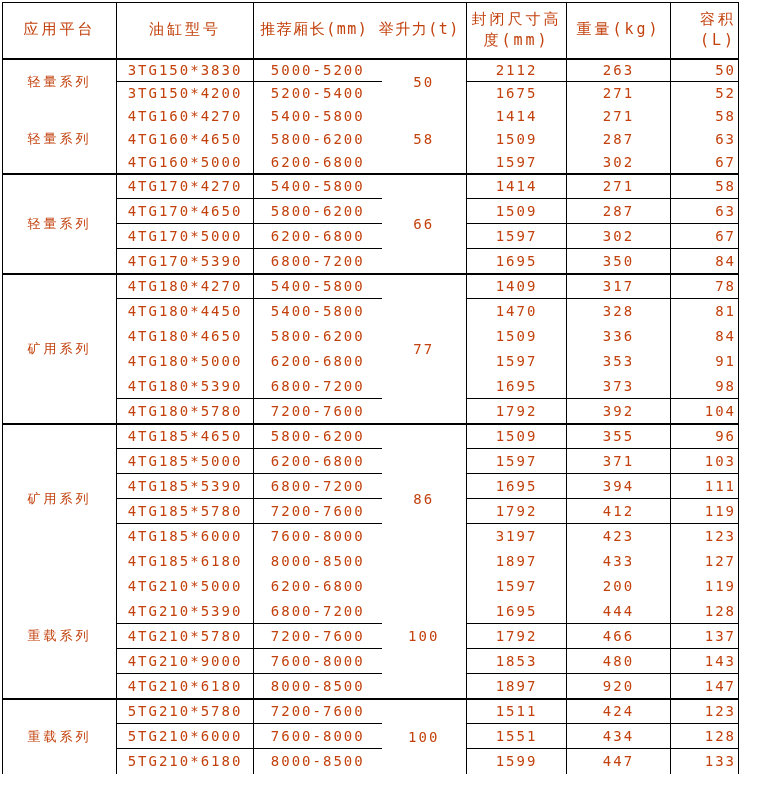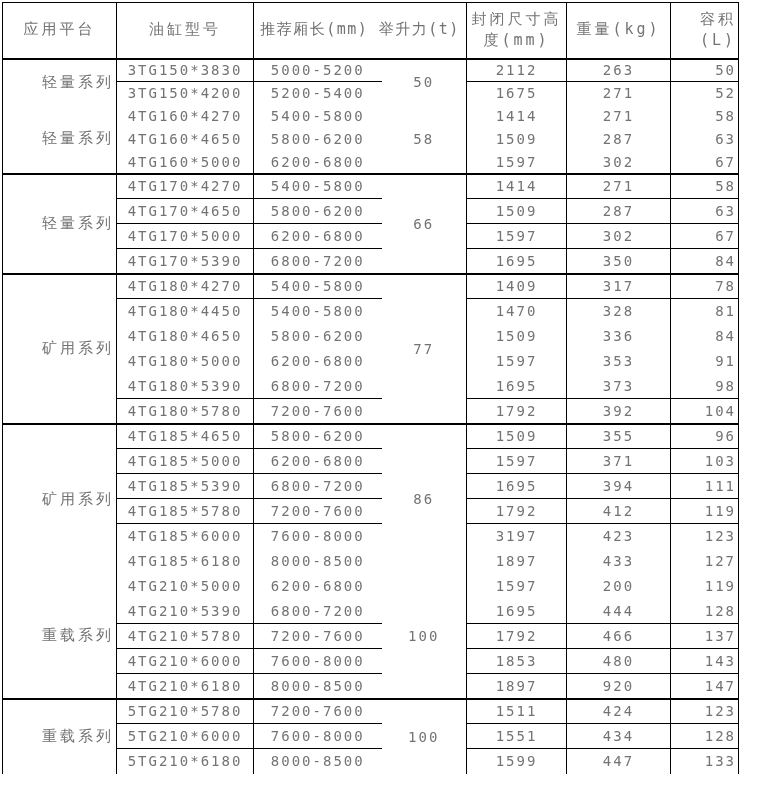--- a/index.html
+++ b/index.html
@@ -10,21 +10,21 @@
   }
   .table-wrap {
     position: absolute;
     top: 2px; left: 2px;
   }
   table {
     border-collapse: collapse;
     table-layout: fixed;
     width: 736px;
     border-top: 1px solid #000;
-    color: #737373;
+    color: #c2410c;
   }
   th, td {
     padding: 0 2px;
     text-align: center;
     vertical-align: middle;
     overflow: hidden;
   }
   thead tr { height: 56px; }
   tr.h23 { height: 23px; }
   tr.h25 { height: 25px; }
@@ -37,23 +37,22 @@
     border-bottom: 2px solid #000;
   }
   th.nowrap { letter-spacing: 1.5px; white-space: nowrap; }
   .mono {
     font-family: "DejaVu Sans Mono", monospace;
     font-size: 14px;
     letter-spacing: 2px;
   }
   .series {
     font-family: "DejaVu Sans Mono", "DejaVu Sans", monospace;
-    font-size: 15px;
+    font-size: 13px;
     letter-spacing: 3px;
-    text-align: right;
   }
   .bl { border-left: 1px solid #000; }
   .br { border-right: 1px solid #000; text-align: right; }
   .ln { border-bottom: 1px solid #000; }
   .secend { border-bottom: 2px solid #000; }
 </style>
 </head>
 <body>
 
 <div class="table-wrap">
@@ -252,21 +251,21 @@
           <td class="c7 bl br mono ln">128</td>
         </tr>
         <tr class="h25">
           <td class="c2 bl mono ln">4TG210*5780</td>
           <td class="c3 bl mono ln">7200-7600</td>
           <td class="c5 bl mono ln">1792</td>
           <td class="c6 bl mono ln">466</td>
           <td class="c7 bl br mono ln">137</td>
         </tr>
         <tr class="h25">
-          <td class="c2 bl mono ln">4TG210*6000</td>
+          <td class="c2 bl mono ln">4TG210*9000</td>
           <td class="c3 bl mono ln">7600-8000</td>
           <td class="c5 bl mono ln">1853</td>
           <td class="c6 bl mono ln">480</td>
           <td class="c7 bl br mono ln">143</td>
         </tr>
         <tr class="h25">
           <td class="c2 bl mono secend">4TG210*6180</td>
           <td class="c3 bl mono secend">8000-8500</td>
           <td class="c5 bl mono secend">1897</td>
           <td class="c6 bl mono secend">920</td>

